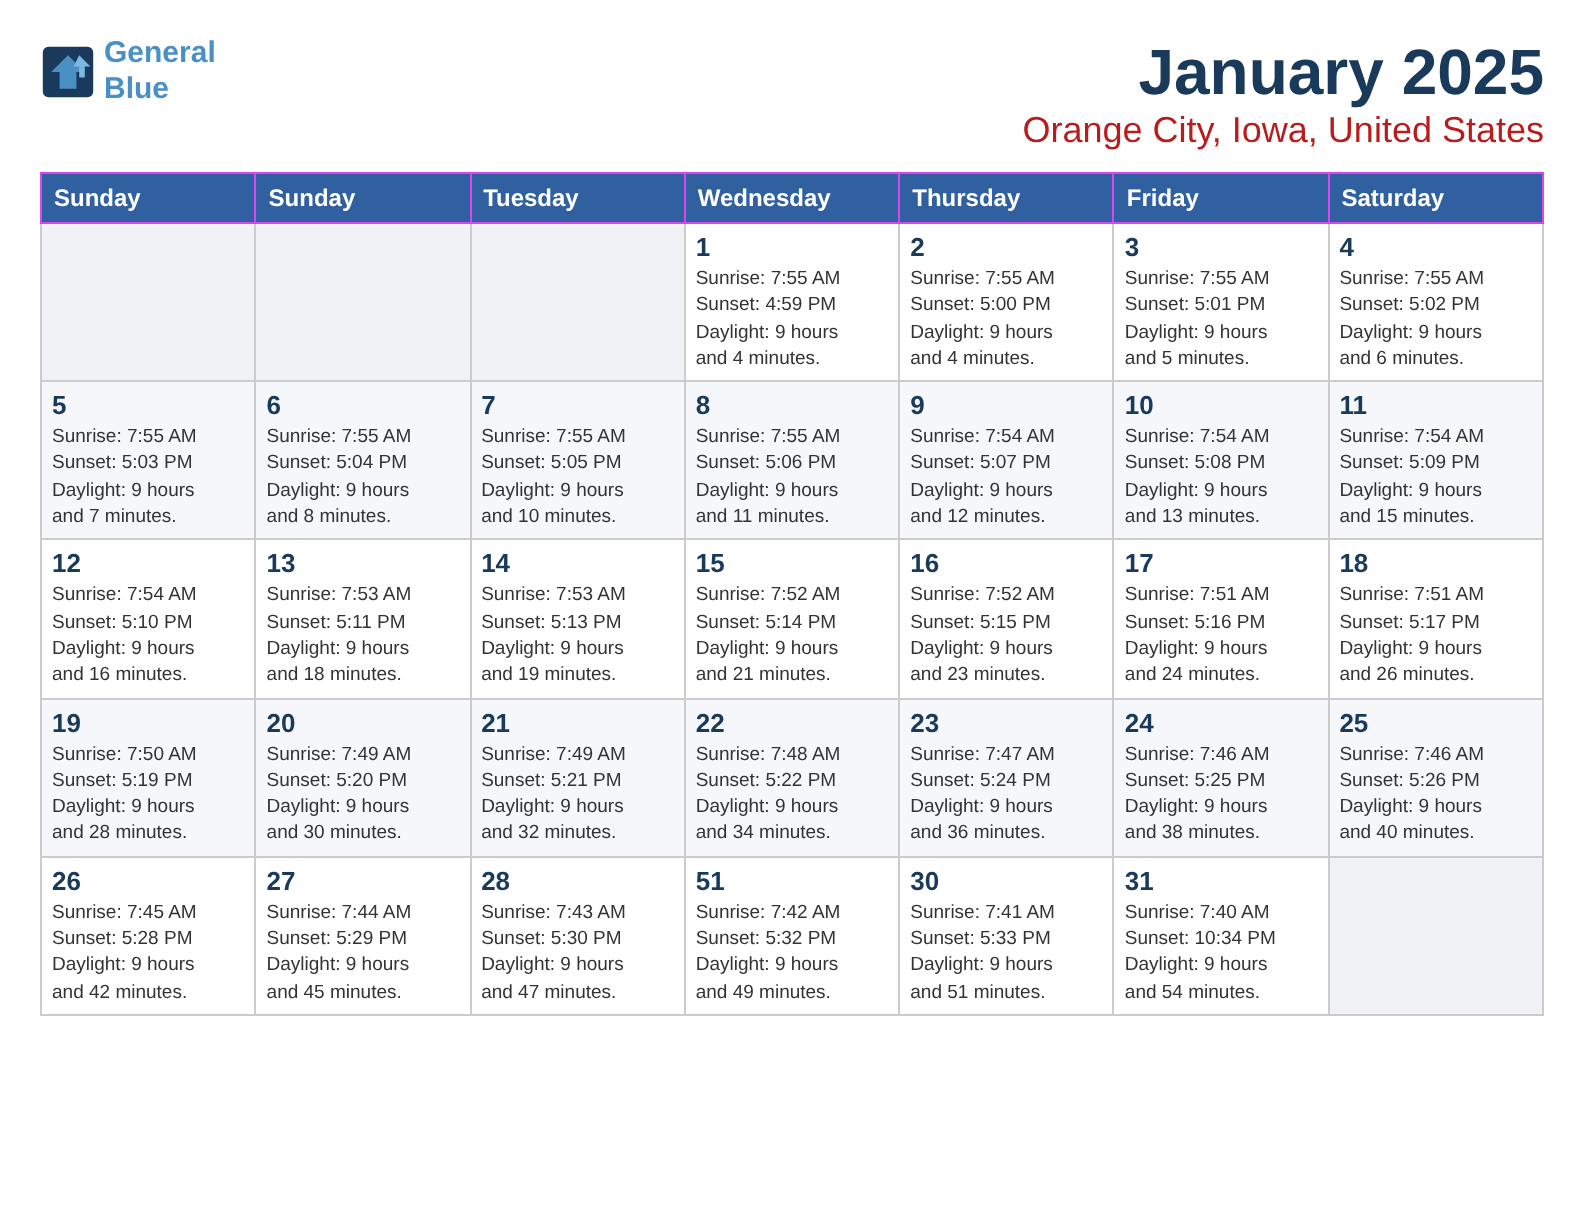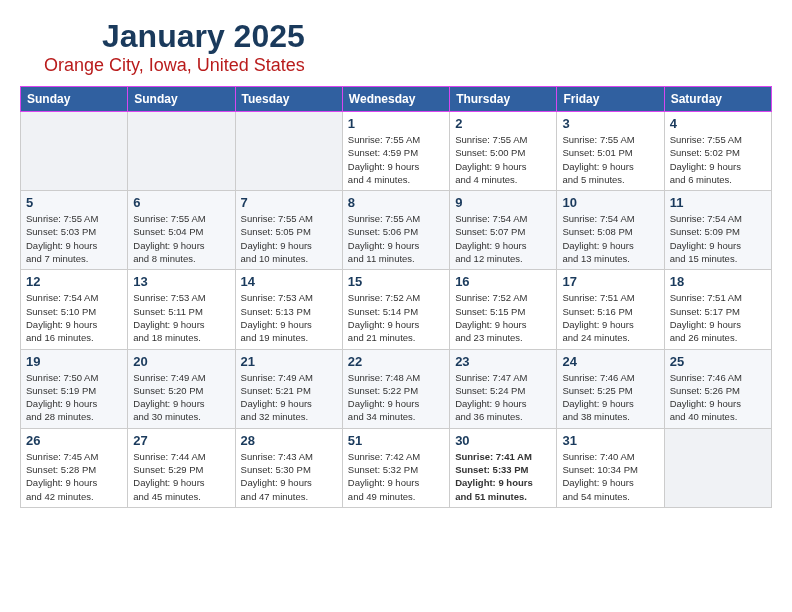--- a/index.html
+++ b/index.html
@@ -90,20 +90,31 @@
     }
     .empty-cell {
       background: #f0f2f5 !important;
     }
   </style>
 </head>
 <body>
 
 <div class="page">
   <div class="header">
+    <div class="logo">
+      <svg class="logo-icon" viewBox="0 0 40 40">
+        <rect x="2" y="2" width="36" height="36" rx="4" fill="#1a3a5c"></rect>
+        <polygon points="20,8 32,20 26,20 26,32 14,32 14,20 8,20" fill="#4a90c4"></polygon>
+        <polygon points="28,8 36,16 32,16 32,24 28,24 28,16 24,16" fill="#7ab8e0"></polygon>
+      </svg>
+      <div class="logo-text">
+        <div><span>General</span></div>
+        <div><span style="color:#4a90c4">Blue</span></div>
+      </div>
+    </div>
     <div class="title-block">
       <div class="month-title">January 2025</div>
       <div class="location">Orange City, Iowa, United States</div>
     </div>
   </div>
 
   <table>
     <thead>
       <tr>
       <th>Sunday</th>
@@ -326,21 +337,21 @@
           </td>
           <td>
             <div class="day-number">51</div>
             <div class="day-info" style="white-space: pre-line;">Sunrise: 7:42 AM
 Sunset: 5:32 PM
 Daylight: 9 hours
 and 49 minutes.</div>
           </td>
           <td>
             <div class="day-number">30</div>
-            <div class="day-info" style="white-space: pre-line; font-weight: bold;">Sunrise: 7:41 AM
+            <div class="day-info" style="white-space: pre-line;">Sunrise: 7:41 AM
 Sunset: 5:33 PM
 Daylight: 9 hours
 and 51 minutes.</div>
           </td>
           <td>
             <div class="day-number">31</div>
             <div class="day-info" style="white-space: pre-line;">Sunrise: 7:40 AM
 Sunset: 10:34 PM
 Daylight: 9 hours
 and 54 minutes.</div>

